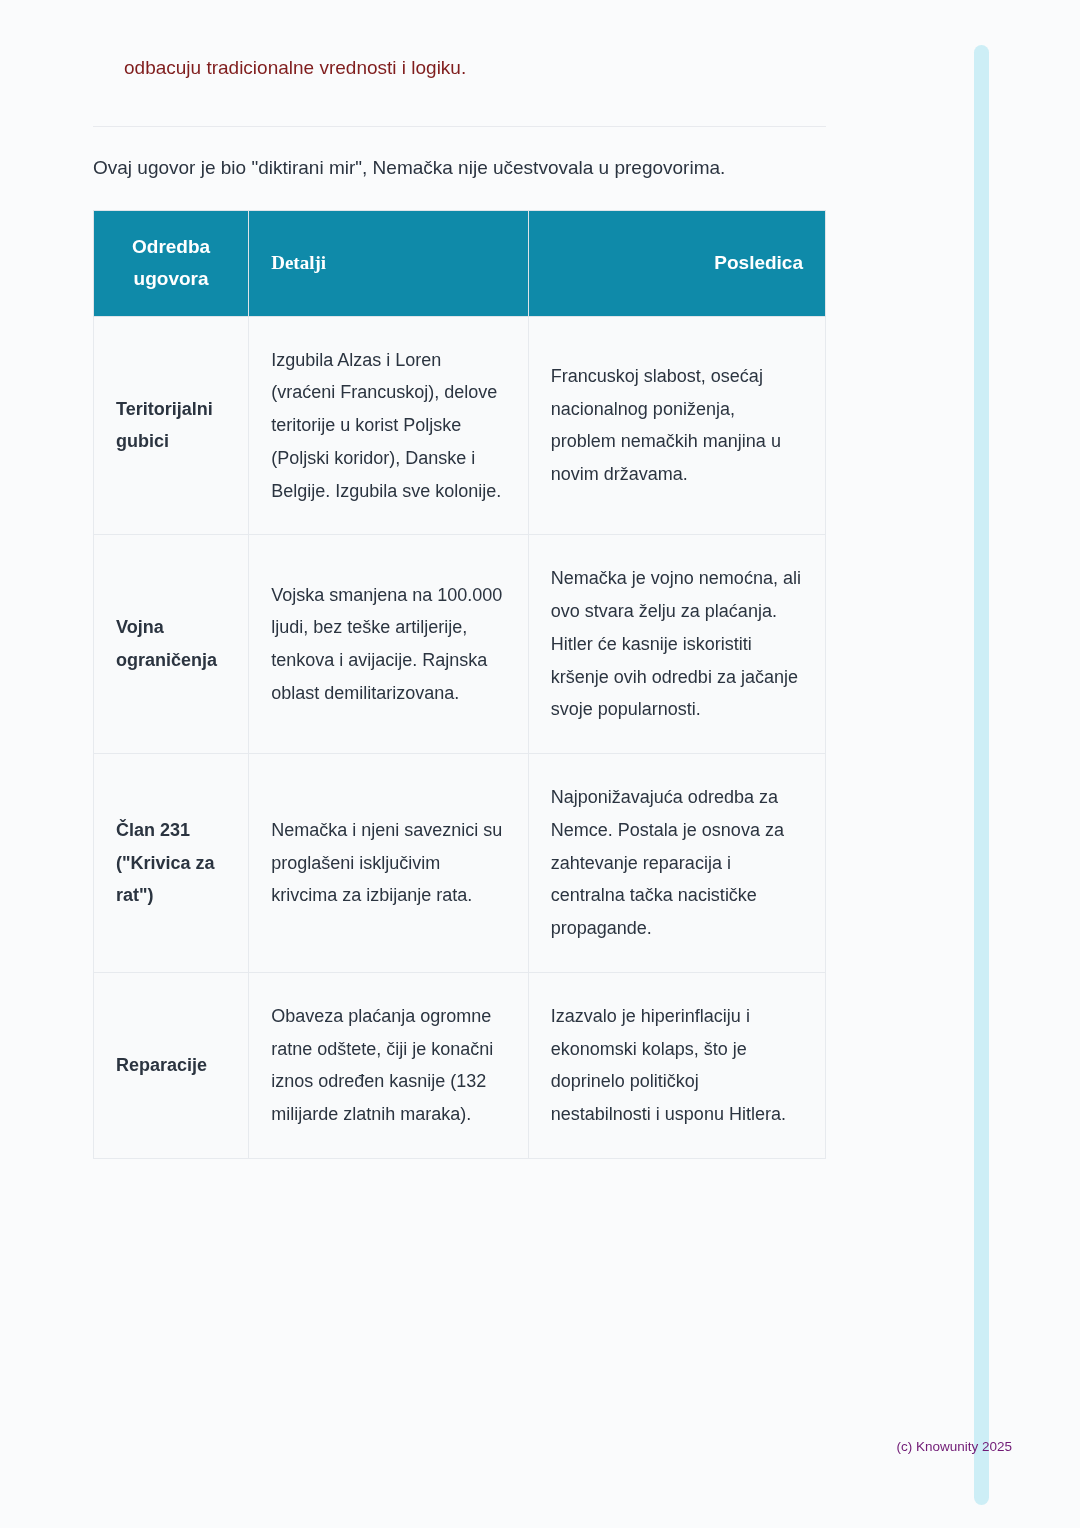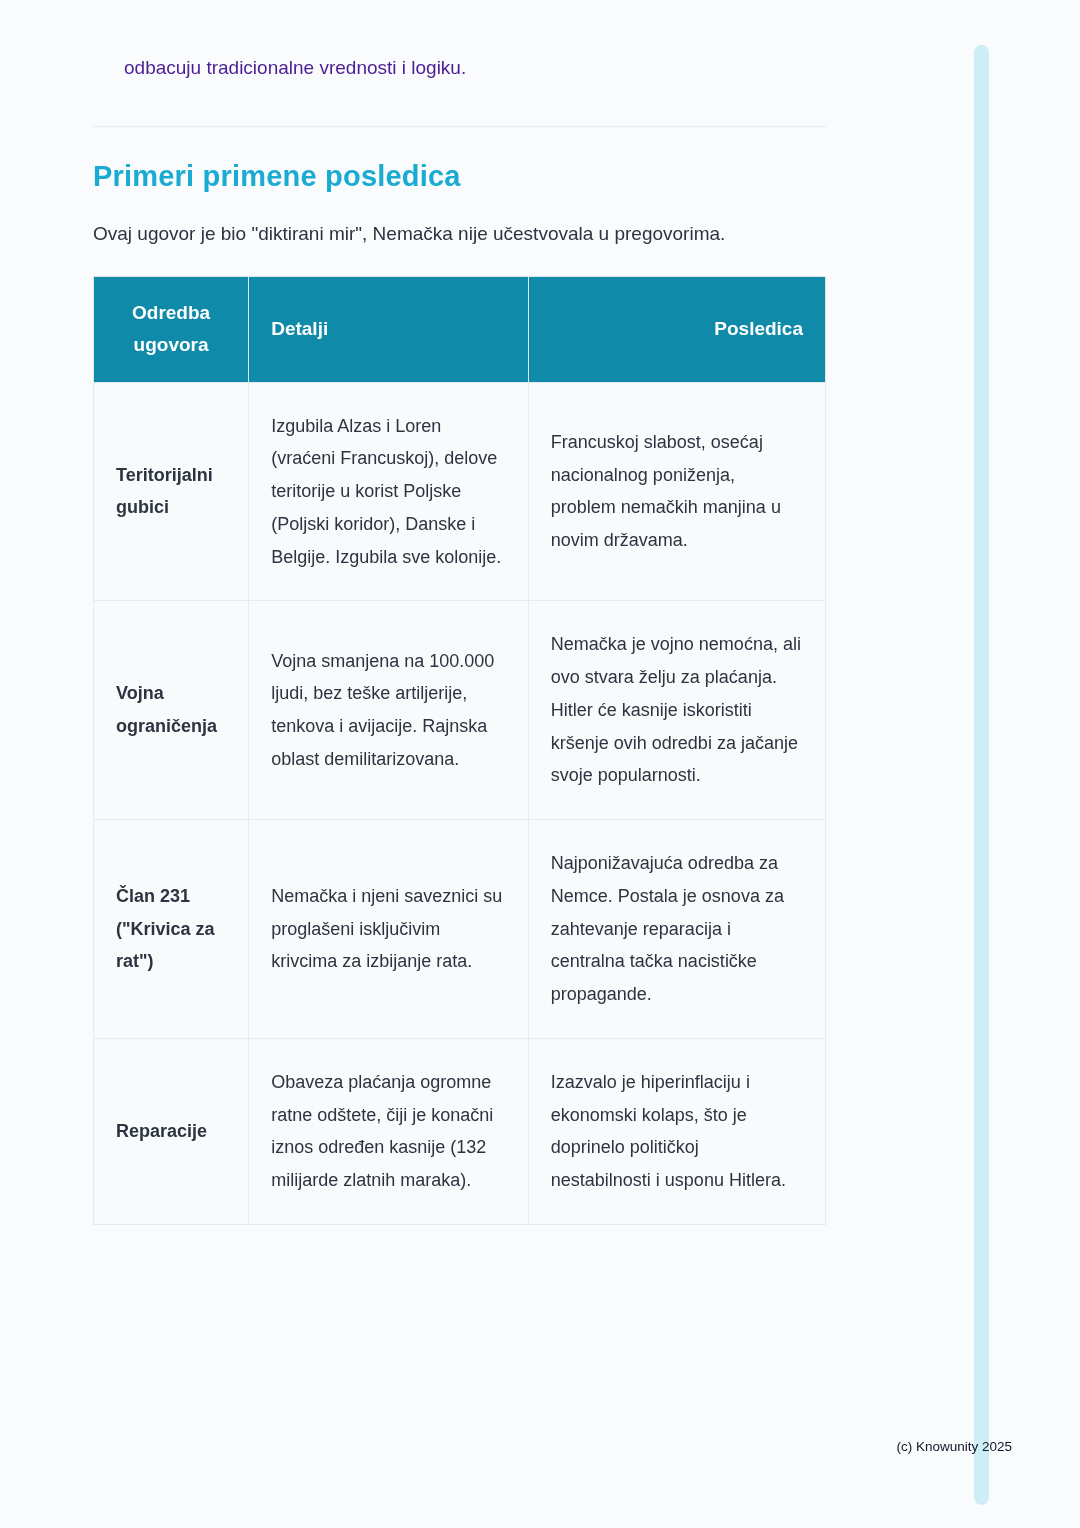--- a/index.html
+++ b/index.html
@@ -13,21 +13,21 @@
 
   .scrollbar {
     position: absolute; left: 974px; top: 45px;
     width: 15px; height: 1460px;
     background: var(--scrollbar, #cdeef6);
     border-radius: 10px; z-index: 1;
   }
 
   .content { width: 733px; margin-left: 93px; padding-top: 57px; }
 
-  .intro { font-size: 19px; margin-left: 31px; color: #4c1d95; }
+  .intro { font-size: 19px; margin-left: 31px; color: #7f1d1d; }
 
   .divider { border: none; border-top: 1px solid #e8eaee; margin-top: 47px; }
 
   h1 {
     margin-top: 33px; font-size: 29px; font-weight: 700;
     color: var(--accent, #19abd2); letter-spacing: 0.2px;
   }
   h2 {
     margin-top: 40px; font-size: 24px; font-weight: 700;
     line-height: 1.5; color: var(--accent, #19abd2);
@@ -36,72 +36,71 @@
 
   table { margin-top: 31px; width: 100%; border-collapse: collapse; table-layout: fixed; }
   th {
     background: var(--table-header-bg, #0f8aa9);
     color: #ffffff; font-size: 19px; font-weight: 700;
     text-align: left; vertical-align: middle;
     padding: 20px 22px; line-height: 1.7;
     border: 1px solid #dfe4e9;
   }
   th:nth-child(1) { width: 21.2%; text-align: center; }
-  th:nth-child(2) { width: 38.2%; }
+  th:nth-child(2) { width: 38.2%; font-family: Liberation Serif, serif; }
   th:nth-child(3) { width: 40.6%; text-align: right; }
   td {
     background: #f9fafb;
     border: 1px solid #e7eaee;
     padding: 27px 22px;
     font-size: 18px; line-height: 1.82;
     vertical-align: middle;
     color: #2b3440;
   }
   td.term { font-weight: 700; }
 
   .footer {
     position: absolute; top: 1439px; right: 68px;
-    font-size: 13.5px; color: #0f172a; z-index: 2;
+    font-size: 13.5px; color: #701a75; z-index: 2;
   }
 </style>
 </head>
 <body>
 
 <div class="page">
 
   <div class="scrollbar"></div>
 
   <div class="content">
 
     <p class="intro">odbacuju tradicionalne vrednosti i logiku.</p>
 
     <hr class="divider">
 
-    <h1>Primeri primene posledica</h1>
 
 
     <p class="lead">Ovaj ugovor je bio "diktirani mir", Nemačka nije učestvovala u pregovorima.</p>
 
     <table>
       <thead>
         <tr>
           <th>Odredba ugovora</th>
           <th>Detalji</th>
           <th>Posledica</th>
         </tr>
       </thead>
       <tbody>
         <tr>
           <td class="term">Teritorijalni gubici</td>
           <td>Izgubila Alzas i Loren (vraćeni Francuskoj), delove teritorije u korist Poljske (Poljski koridor), Danske i Belgije. Izgubila sve kolonije.</td>
           <td>Francuskoj slabost, osećaj nacionalnog poniženja, problem nemačkih manjina u novim državama.</td>
         </tr>
         <tr>
           <td class="term">Vojna ograničenja</td>
-          <td>Vojna smanjena na 100.000 ljudi, bez teške artiljerije, tenkova i avijacije. Rajnska oblast demilitarizovana.</td>
+          <td>Vojska smanjena na 100.000 ljudi, bez teške artiljerije, tenkova i avijacije. Rajnska oblast demilitarizovana.</td>
           <td>Nemačka je vojno nemoćna, ali ovo stvara želju za plaćanja. Hitler će kasnije iskoristiti kršenje ovih odredbi za jačanje svoje popularnosti.</td>
         </tr>
         <tr>
           <td class="term">Član 231 ("Krivica za rat")</td>
           <td>Nemačka i njeni saveznici su proglašeni isključivim krivcima za izbijanje rata.</td>
           <td>Najponižavajuća odredba za Nemce. Postala je osnova za zahtevanje reparacija i centralna tačka nacističke propagande.</td>
         </tr>
         <tr>
           <td class="term">Reparacije</td>
           <td>Obaveza plaćanja ogromne ratne odštete, čiji je konačni iznos određen kasnije (132 milijarde zlatnih maraka).</td>

